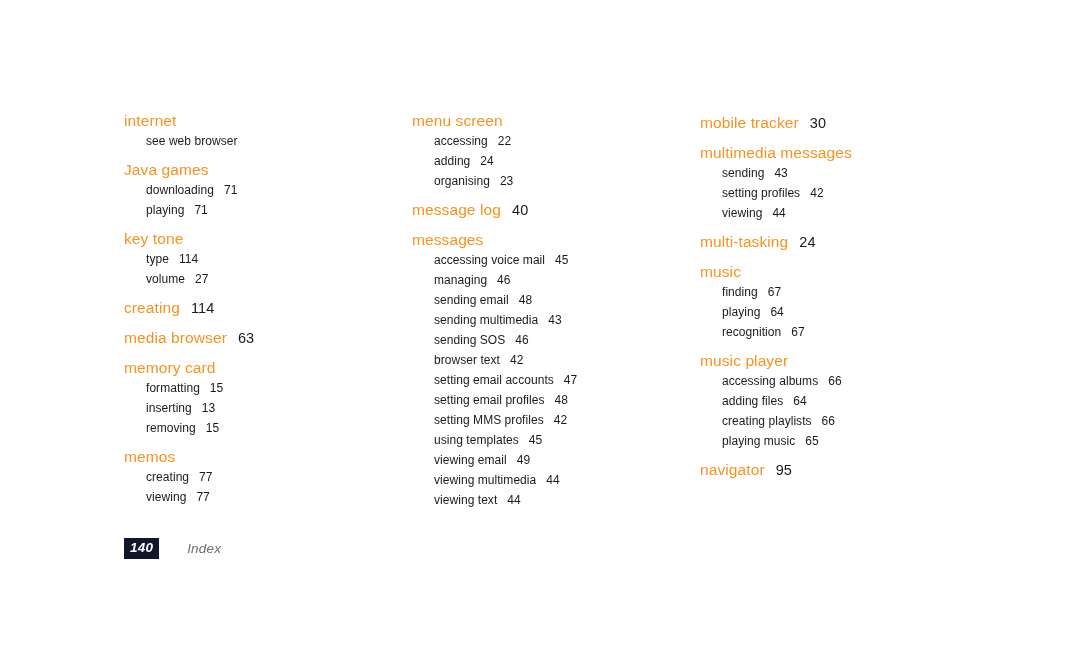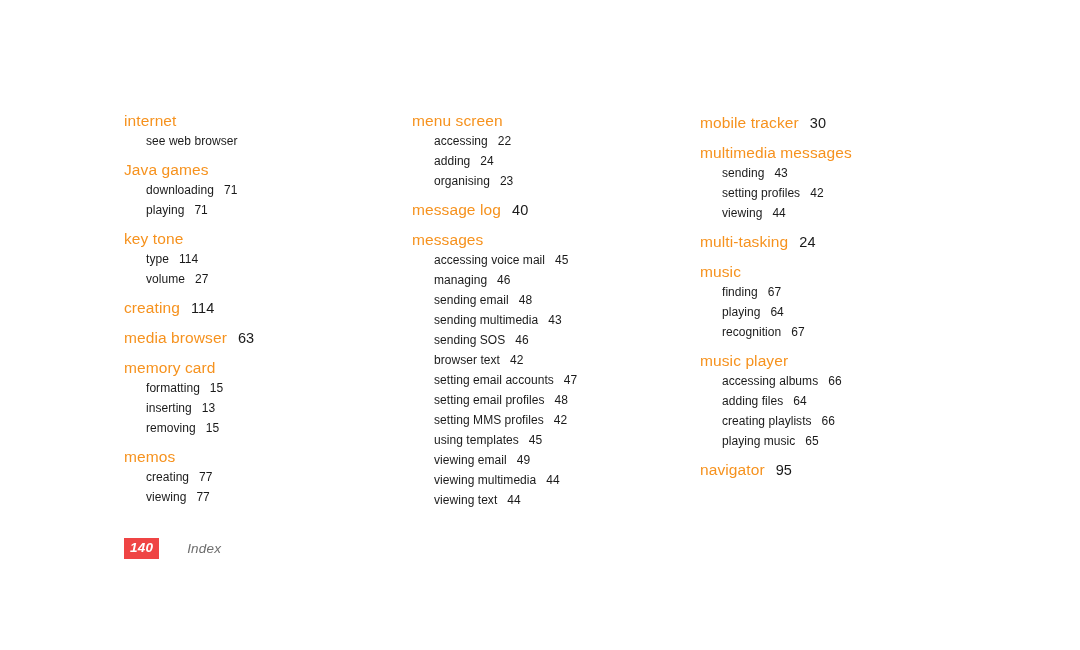--- a/index.html
+++ b/index.html
@@ -81,21 +81,21 @@
   .footer {
     position: absolute;
     left: 124px;
     top: 538px;
     display: flex;
     flex-direction: row;
     align-items: center;
   }
   .footer-number {
     display: inline-block;
-    background: #ef4444;
+    background: #0f172a;
     color: #ffffff;
     font-style: italic;
     font-weight: bold;
     font-size: 13.5px;
     line-height: 18px;
     padding: 1px 6px 2px 6px;
     letter-spacing: 0.2px;
   }
   .footer-label {
     color: #6e6e6e;

